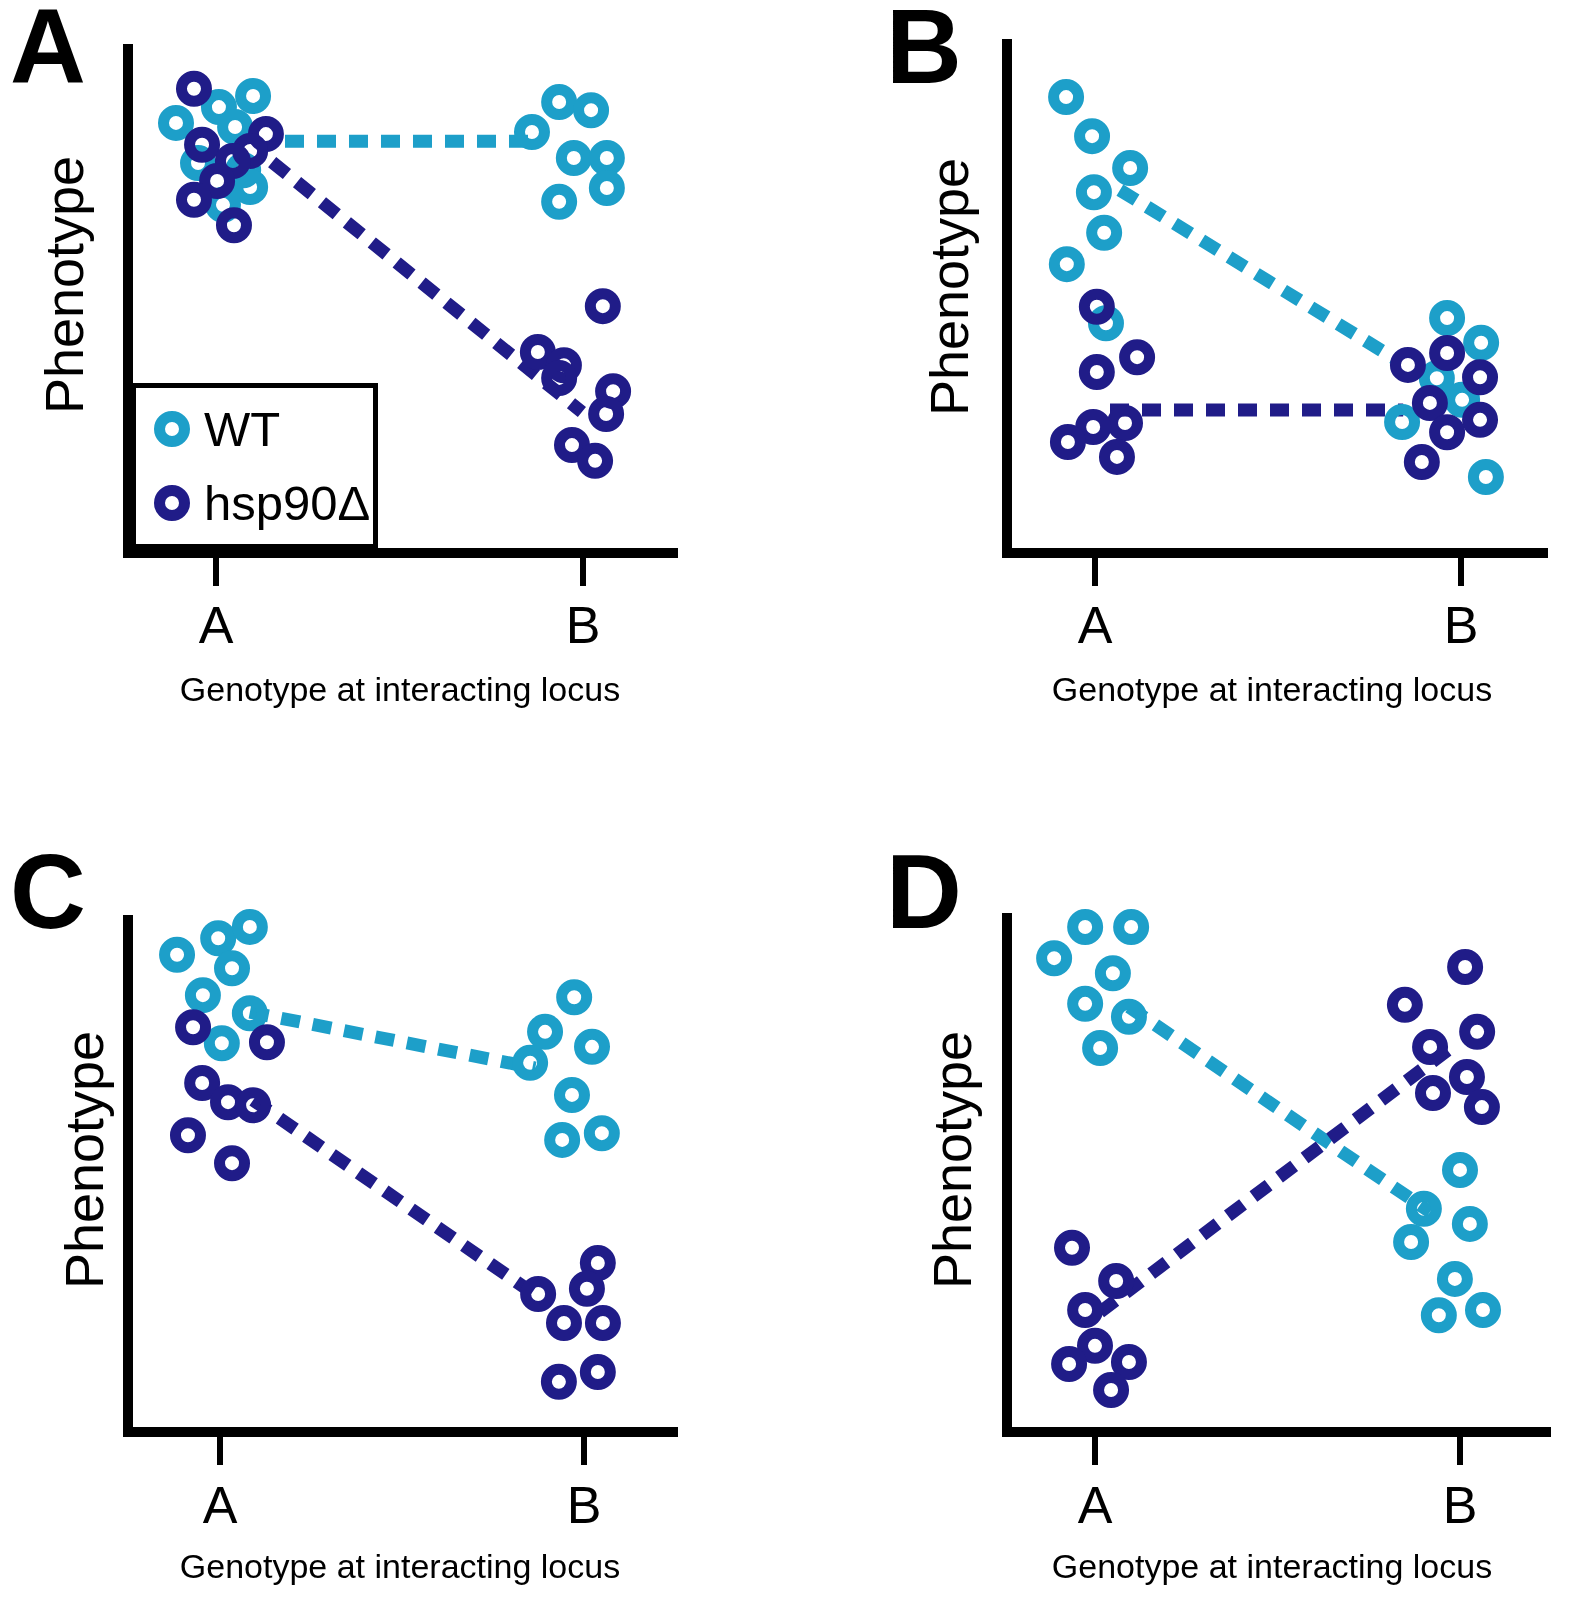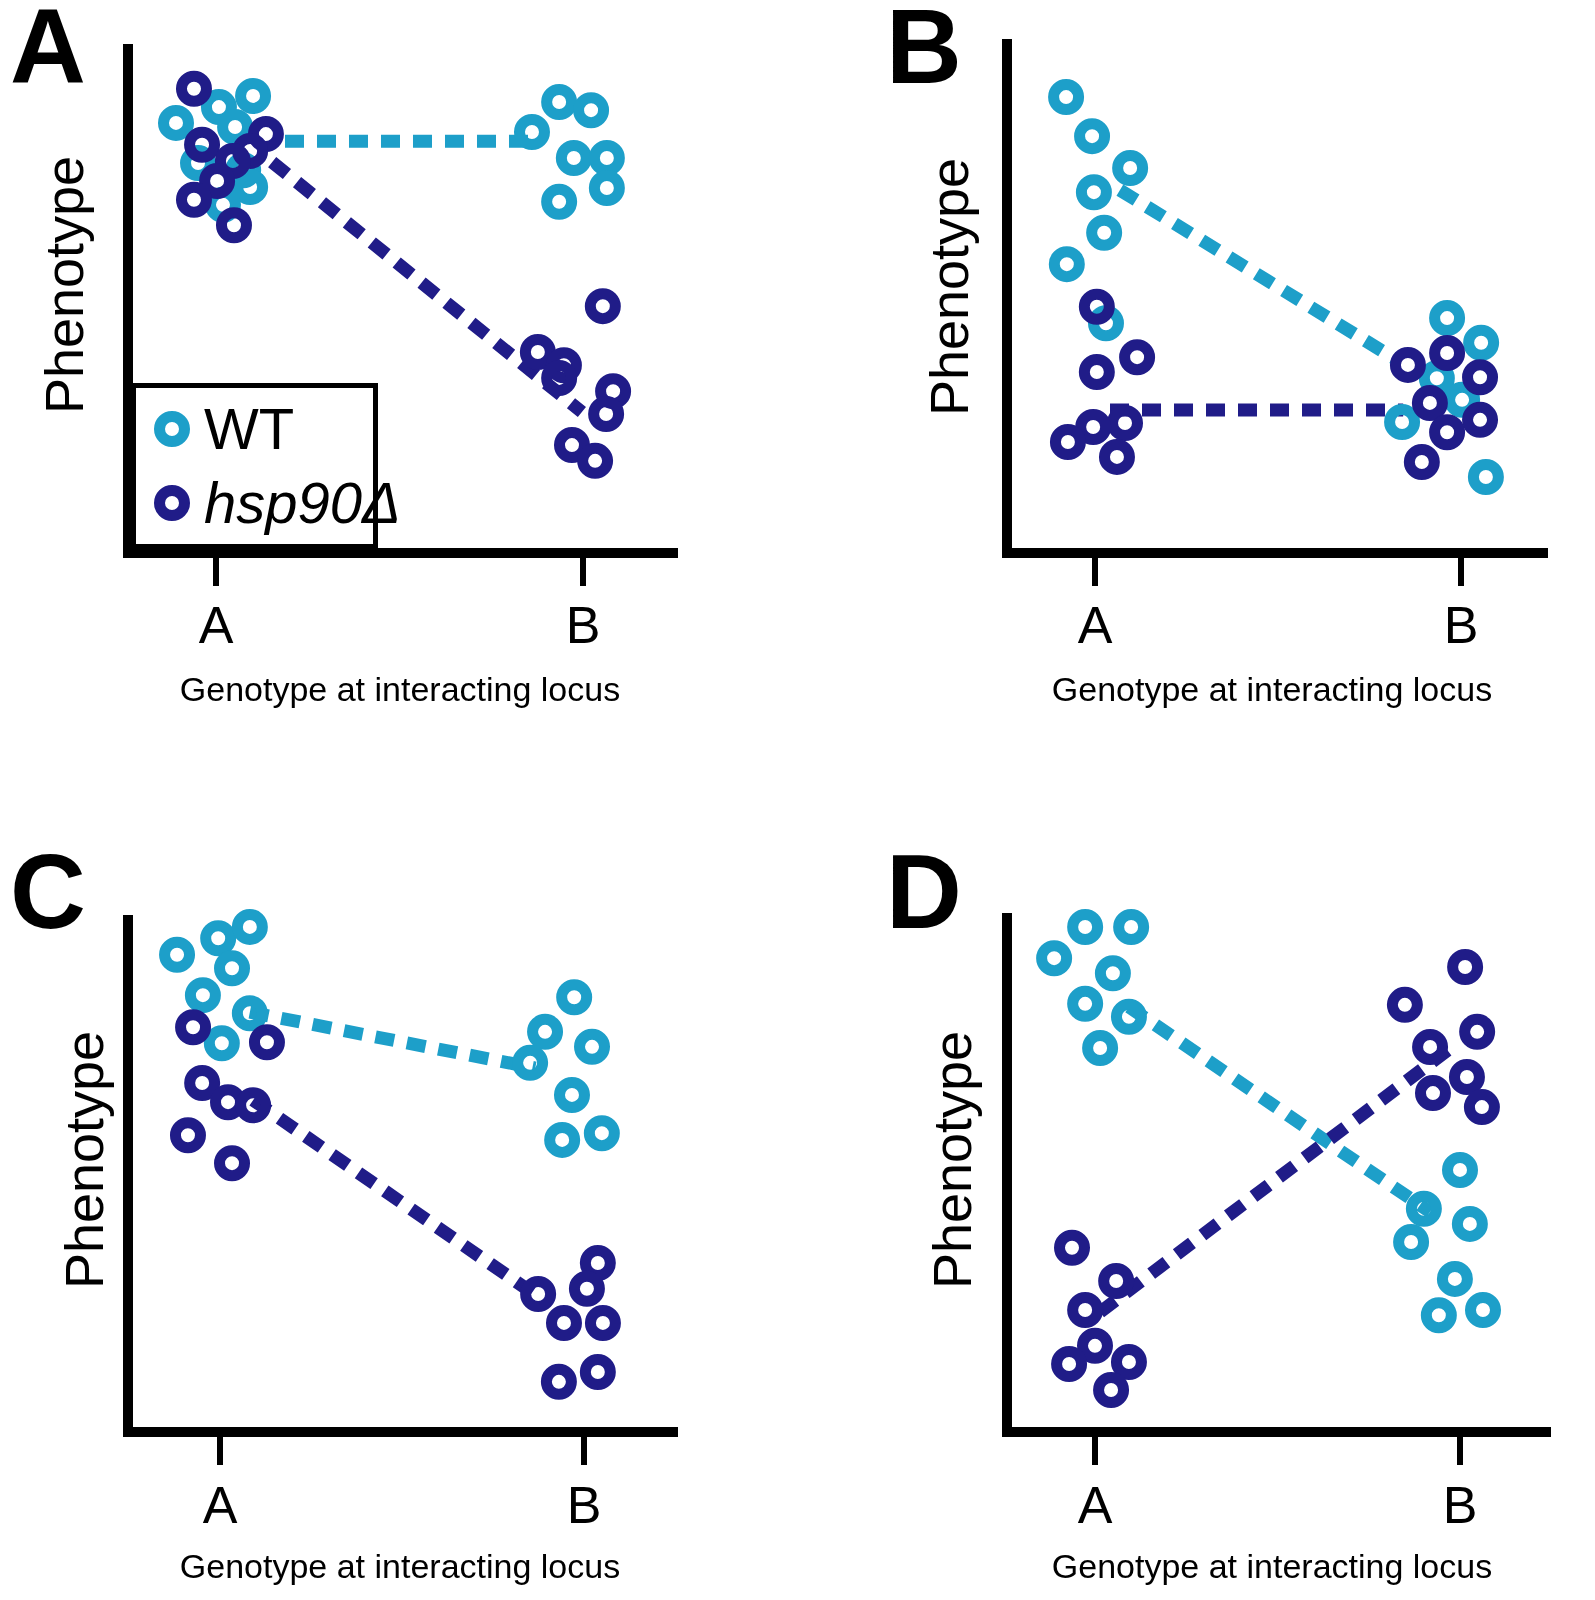--- a/index.html
+++ b/index.html
@@ -30,22 +30,22 @@
   
   .legend{
     left:131px;top:383px;width:247px;height:166px;box-sizing:border-box;
     border:5px solid #000;background:#fff;display:flex;flex-direction:column;
     justify-content:center;gap:24px;padding-left:18px;
   }
   .legend-row{display:flex;align-items:center;gap:14px}
   .ring{width:14px;height:14px;border-radius:50%;border:11px solid #000;flex:0 0 auto}
   .ring.wt{border-color:var(--wt,#1d9fc9)}
   .ring.hsp{border-color:var(--hsp,#201c88)}
-  .legend-label{font-size:58px;line-height:50px}
-  .italic{font-style:italic}
+  .legend-label{font-size:49px;line-height:50px}
+  .italic{}
 </style>
 </head>
 <body style="--wt: #1d9fc9; --hsp: #201c88;">
 
 <svg id="plots" width="1595" height="1600" viewBox="0 0 1595 1600">
     <polyline points="128,44 128,553 678,553" fill="none" stroke="#000000" stroke-width="10" stroke-linejoin="miter"></polyline>
     <line x1="216" y1="558" x2="216" y2="586" stroke="#000000" stroke-width="6"></line>
     <line x1="583" y1="558" x2="583" y2="586" stroke="#000000" stroke-width="6"></line>
     <line x1="284.996" y1="141.219" x2="534.923" y2="141.219" stroke="#1d9fc9" stroke-width="13" stroke-dasharray="19 13"></line>
     <line x1="272.151" y1="162.08799999999997" x2="581.899" y2="412.007" stroke="#201c88" stroke-width="13" stroke-dasharray="19 13"></line>

